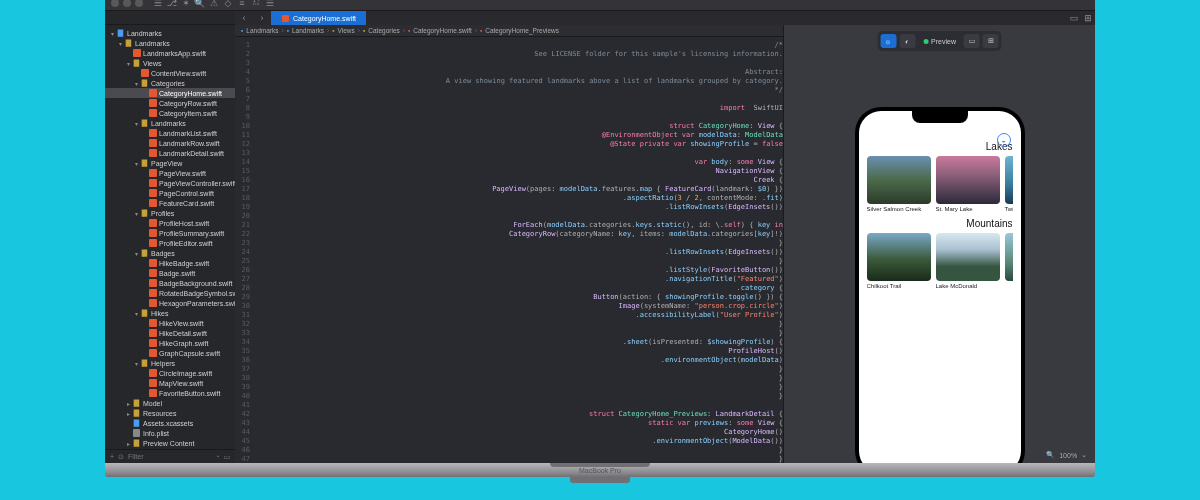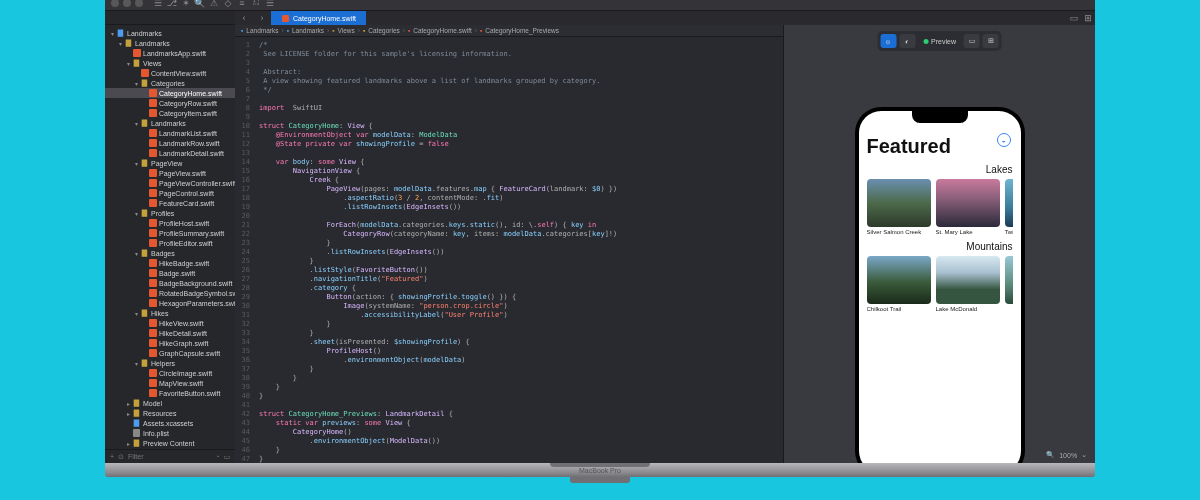--- a/index.html
+++ b/index.html
@@ -25,21 +25,21 @@
 .folder { color: #c4a13a; }
 .bluefolder { color: #4e9cf0; }
 .swift { background: #e55730; width: 8px; height: 8px; border-radius: 1px; }
 .file { background: #888; width: 7px; height: 8px; border-radius: 1px; }
 .filter { height: 14px; background: #26272b; border-top: 1px solid #1a1a1c; display: flex; align-items: center; padding: 0 5px; gap: 4px; font-size: 7px; color: #777; }
 .editor { flex: 1; display: flex; flex-direction: column; background: #292a30; min-width: 0; }
 .jumpbar { height: 12px; background: #2c2d32; border-bottom: 1px solid #1a1a1c; display: flex; align-items: center; padding: 0 6px; font-size: 6.5px; color: #aaa; gap: 3px; }
 .jumpbar .chevsep { color: #666; }
 .code { flex: 1; display: flex; font-family: "SF Mono", Menlo, monospace; font-size: 7px; line-height: 9px; overflow: hidden; }
 .gutter { width: 20px; text-align: right; padding: 4px 5px 0 0; color: #5a5a60; background: #292a30; }
-.codetext { flex: 1; padding: 4px 16px 0 4px; white-space: pre; color: #b0b0b0; }
+.codetext { flex: 1; padding: 4px 0 0 4px; white-space: pre; color: #b0b0b0; text-align: right; }
 .kw-pink { color: #ff7ab2; }
 .kw-teal { color: #6bdfb8; }
 .kw-lblue { color: #8ad1ff; }
 .kw-purp { color: #d9b8ff; }
 .kw-orange { color: #ffa14f; }
 .kw-str { color: #ff8170; }
 .kw-cmt { color: #7f8c98; }
 .preview { width: 312px; background: #393a3f; display: flex; flex-direction: column; border-left: 1px solid #1a1a1c; position: relative; }
 .prev-toolbar { position: absolute; top: 6px; left: 50%; transform: translateX(-50%); display: flex; gap: 3px; background: #2c2d32; border-radius: 5px; padding: 3px; font-size: 7px; color: #ccc; align-items: center; z-index: 5; }
 .prev-btn { width: 16px; height: 14px; background: #3a3b40; border-radius: 3px; display: flex; align-items: center; justify-content: center; }
@@ -487,21 +487,20 @@
               </div>
             <div class="prev-btn">▭</div>
             <div class="prev-btn">⊞</div>
           </div>
 
           <div class="phone">
             <div class="phone-screen">
               <div class="notch"></div>
               <div class="ph-profile">◒</div>
               <div class="ph-content">
-                <div class="ph-featured">Featured</div>
                 <div class="section-h">Lakes</div>
                 <div class="card-row">
                   <div class="card">
                       <div class="card-img lake1"></div>
                       <div class="card-cap">Silver Salmon Creek</div>
                     </div>
                   <div class="card">
                       <div class="card-img lake2"></div>
                       <div class="card-cap">St. Mary Lake</div>
                     </div>

